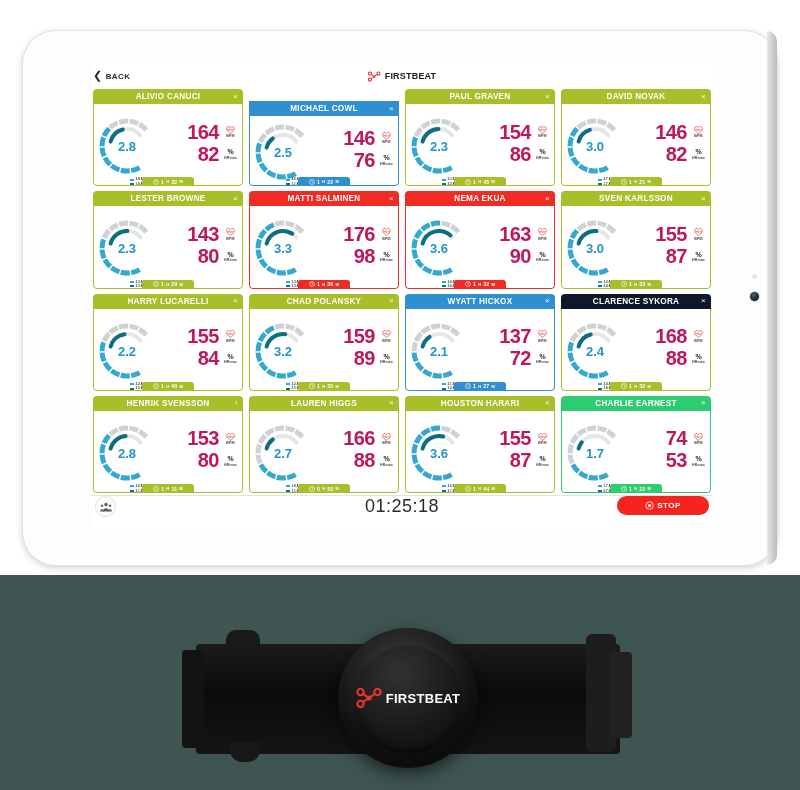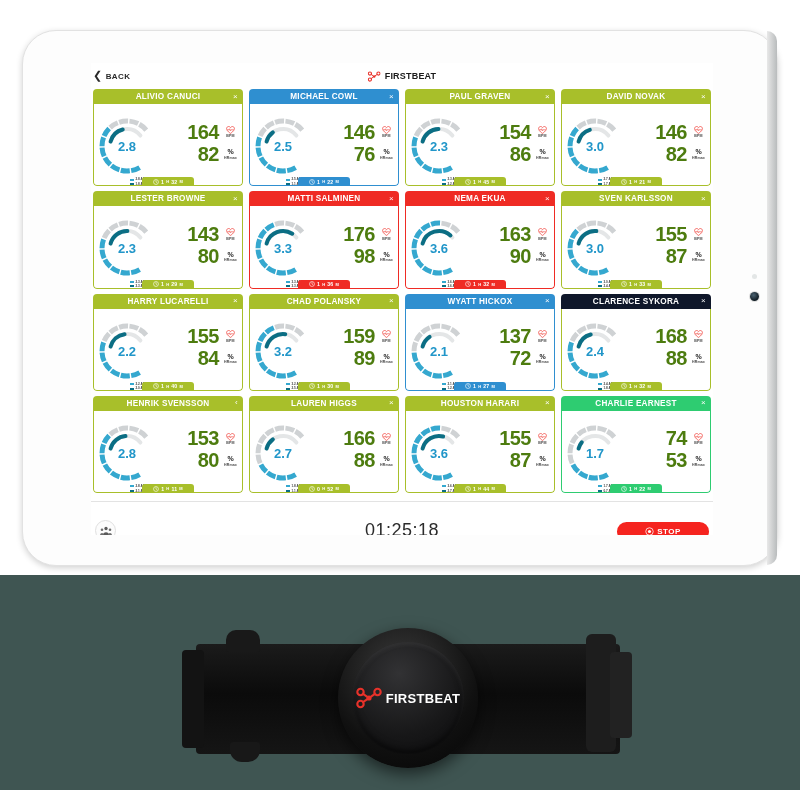--- a/index.html
+++ b/index.html
@@ -135,21 +135,21 @@
   .legend-text { color: #3c3c3c; }
 
   
   .metrics {
     flex: 1; display: flex; flex-direction: column;
     justify-content: center; gap: 1px;
     padding-bottom: 6px; padding-left: 2px;
   }
   .metric-row { display: flex; align-items: center; justify-content: flex-end; gap: 4px; }
   .metric-num {
-    font-size: 20px; font-weight: bold; color: #4d7c0f;
+    font-size: 20px; font-weight: bold; color: #be185d;
     line-height: 1.05; letter-spacing: -0.5px;
   }
   .metric-unit {
     display: flex; flex-direction: column; align-items: center;
     width: 15px; flex: none;
   }
   .metric-unit-label {
     font-size: 3.6px; font-weight: bold; color: #4a4a4a; letter-spacing: 0.1px;
     margin-top: 0.5px;
   }
@@ -163,23 +163,23 @@
     border-radius: 3px 3px 0 0;
     display: flex; align-items: center; justify-content: center; gap: 2px;
     color: #ffffff; font-size: 5.2px; font-weight: bold; letter-spacing: 0.2px;
     padding: 0 5px;
   }
   .time-pill .unit { font-size: 4px; }
 
   
   .bottom-bar {
     position: relative; height: 40px;
-    display: flex; align-items: flex-end;
+    display: flex; align-items: flex-start;
     border-top: 1px solid #e3e3e3;
-    margin-top: 8px;
+    margin-top: 2px;
   }
   .group-btn {
     width: 21px; height: 21px; border-radius: 50%;
     border: 1px solid #e0e0e0; background: #fcfcfc;
     display: flex; align-items: center; justify-content: center;
     cursor: pointer; margin-left: 4px;
   }
   .timer {
     position: absolute; left: 50%; transform: translateX(-50%);
     font-size: 18px; color: #2b2b2b; letter-spacing: 0.5px;
@@ -330,21 +330,21 @@
                   <path d="M8 4.3V8l2.6 1.7" fill="none" stroke="#fff" stroke-width="1.6" stroke-linecap="round"></path>
                 </svg>
                 <span>1</span>
                 <span class="unit">H</span>
                 <span>32</span>
                 <span class="unit">M</span>
               </div>
             </div>
           </div>
           <div class="card">
-            <div class="card-head" style="background: rgb(47, 143, 208);">
+            <div class="card-head" style="background: rgb(47, 143, 208); margin-top: 12px;">
               <span>MICHAEL COWL</span>
               <span class="card-close">×</span>
             </div>
             <div class="card-body">
               <div class="card-frame" style="border-color: rgb(47, 143, 208);"></div>
               <div class="gauge">
                 <svg width="60" height="60" viewBox="0 0 60 60">
                   <path d="M 42.65 51.56 A 25 25 0 0 1 34.17 54.65" fill="none" stroke-width="5" stroke-linecap="butt" stroke="#35a8cf"></path>
                   <path d="M 32.79 54.84 A 25 25 0 0 1 23.78 54.21" fill="none" stroke-width="5" stroke-linecap="butt" stroke="#35a8cf"></path>
                   <path d="M 22.44 53.83 A 25 25 0 0 1 14.47 49.59" fill="none" stroke-width="5" stroke-linecap="butt" stroke="#35a8cf"></path>

